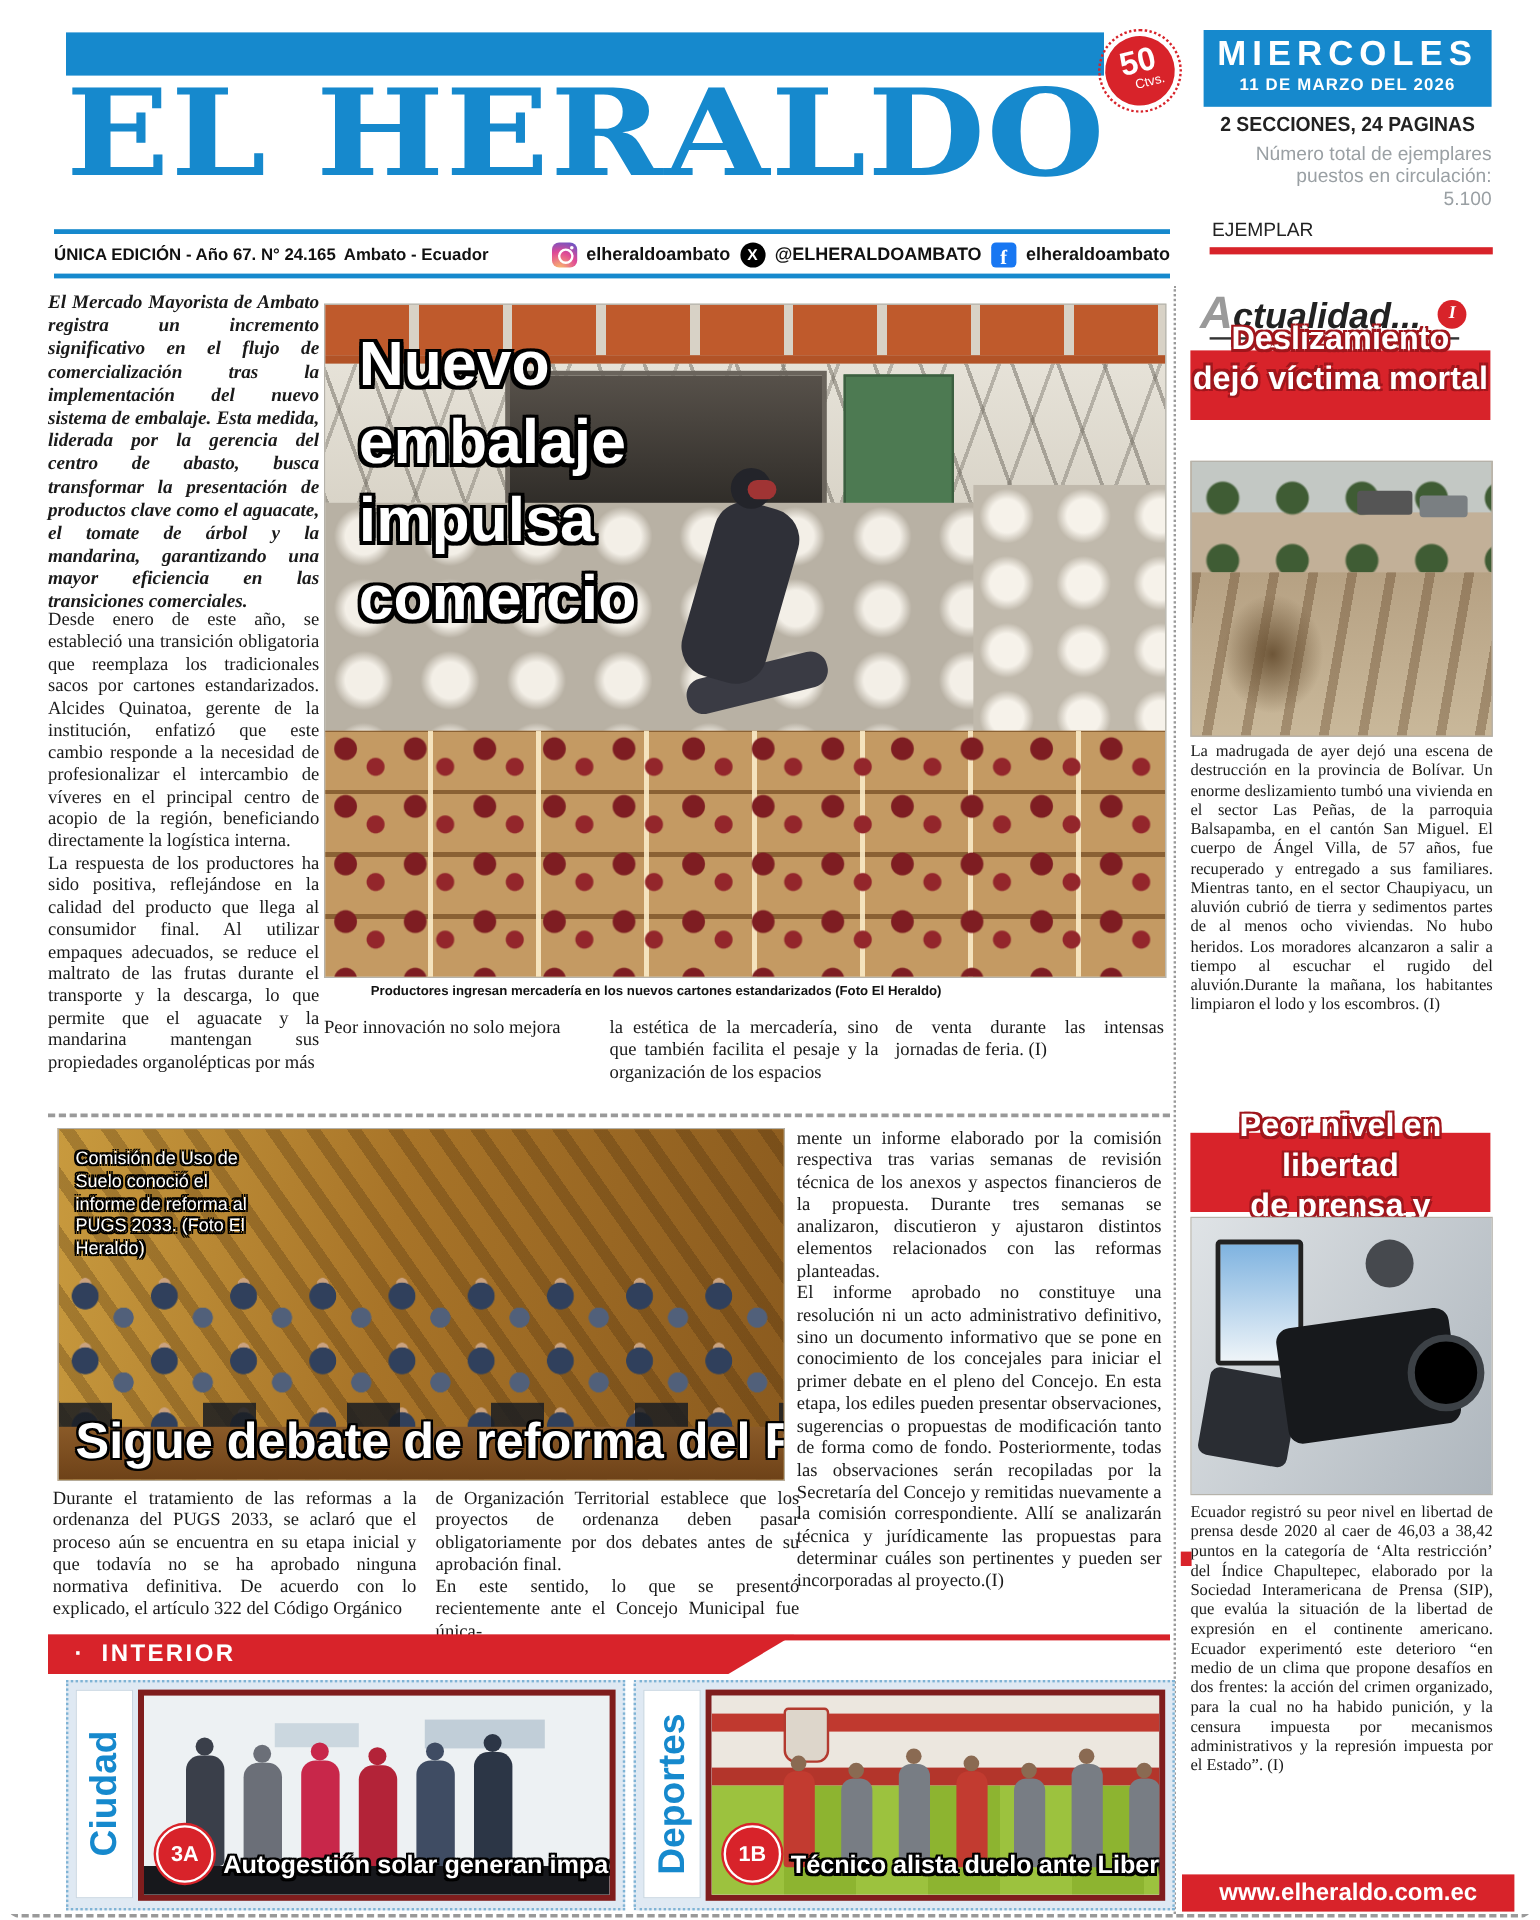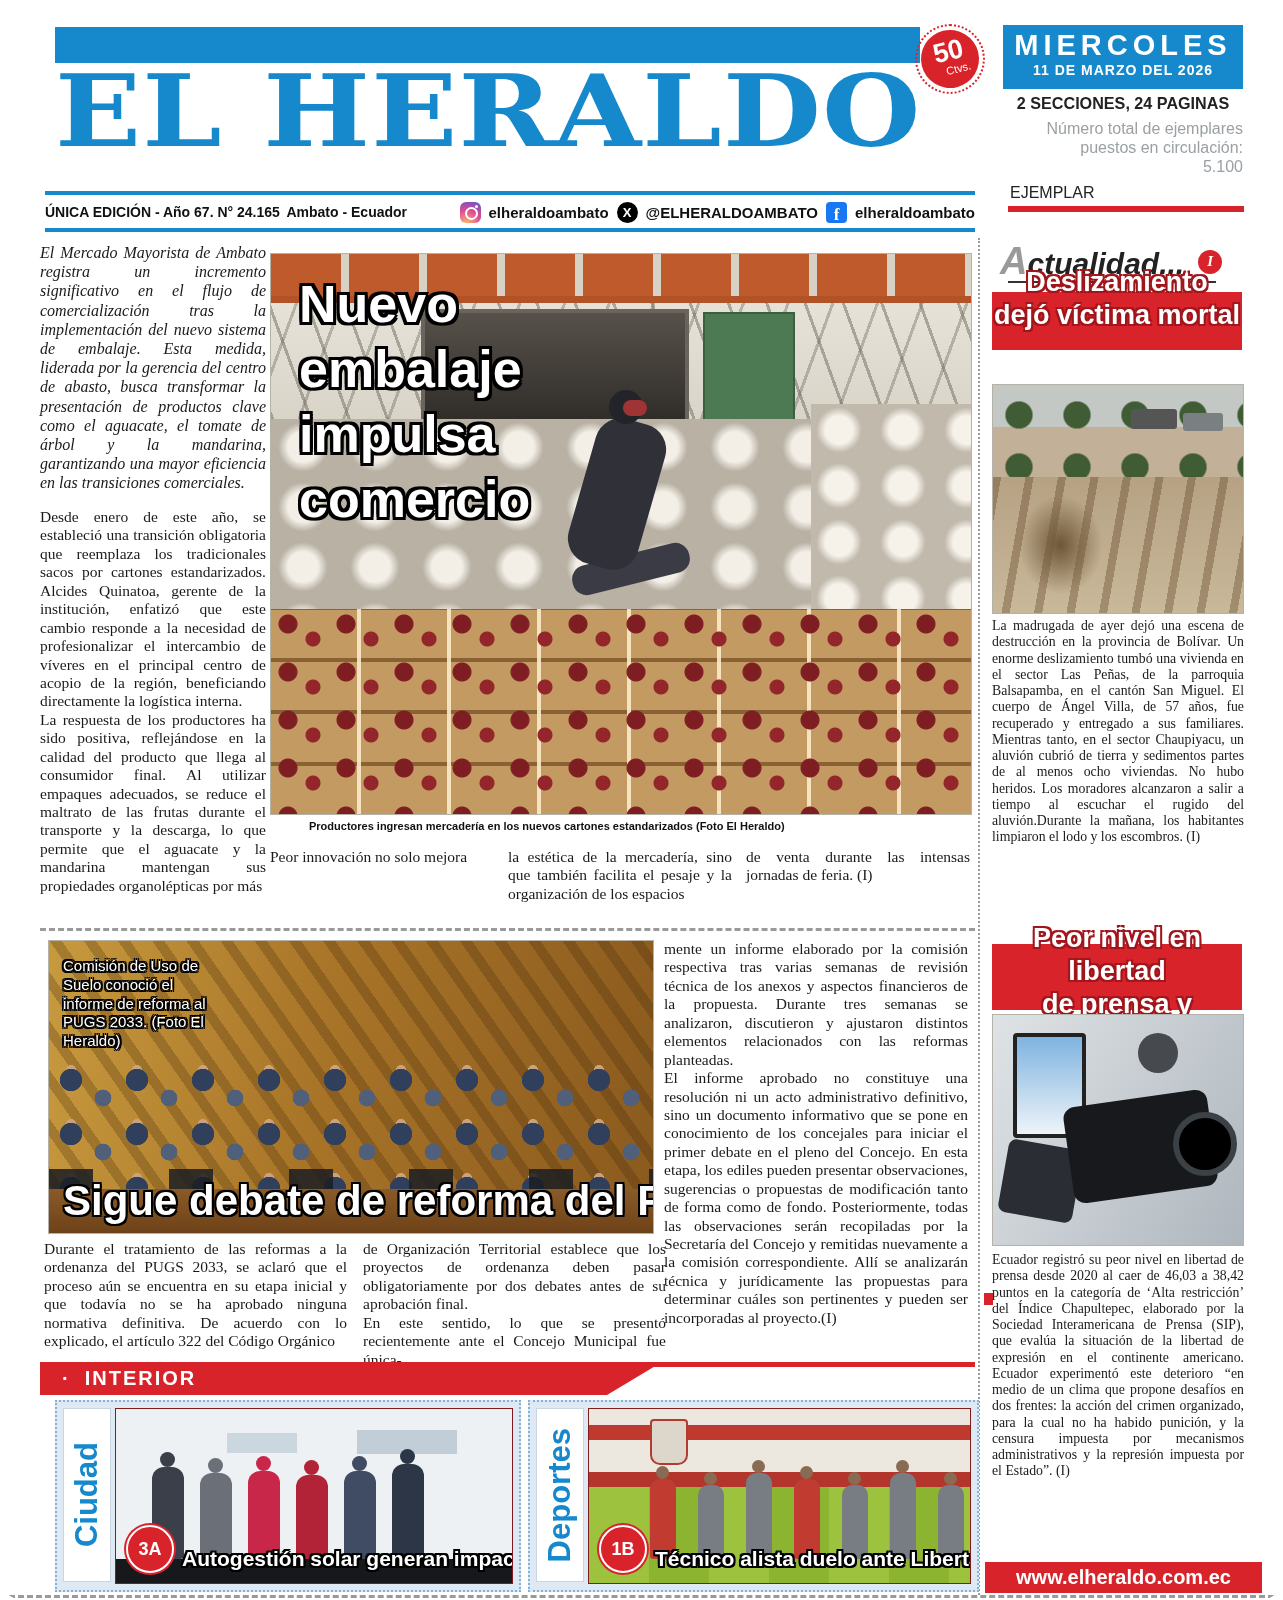--- a/index.html
+++ b/index.html
@@ -51,21 +51,21 @@
   .body-text{font-size:15.5px;line-height:1.19;text-align:justify;}
   .body-text p{margin:0;}
   .sb-text{font-size:13.8px;line-height:1.18;text-align:justify;}
   .outline2{color:#fff;text-shadow:-2px -2px 0 #000,2px -2px 0 #000,-2px 2px 0 #000,2px 2px 0 #000,
       0 -2px 0 #000,0 2px 0 #000,-2px 0 0 #000,2px 0 0 #000;}
   .outline3{color:#fff;text-shadow:-3px -3px 0 #000,3px -3px 0 #000,-3px 3px 0 #000,3px 3px 0 #000,
       0 -3px 0 #000,0 3px 0 #000,-3px 0 0 #000,3px 0 0 #000;}
   .redshadow{color:#fff;text-shadow:-2px -2px 0 #a0161c,2px -2px 0 #a0161c,-2px 2px 0 #a0161c,2px 2px 0 #a0161c;}
 
   
-  .lead-intro{left:40px;top:243px;width:226px;font-size:16px;line-height:1.2;font-weight:normal;
+  .lead-intro{left:40px;top:243px;width:226px;font-size:16px;line-height:1.2;font-weight:bold;
       font-style:italic;text-align:justify;}
   .lead-body{left:40px;top:508px;width:226px;}
   .photo-main{left:270px;top:253px;width:700px;height:560px;border:1px solid #b5b2aa;overflow:hidden;background:#d8d4cb;}
   .lead-headline{left:28px;top:18px;font-family:"Liberation Sans",sans-serif;font-weight:bold;
       font-size:52px;line-height:1.25;}
   .caption-main{left:282px;top:820px;width:688px;font-family:"Liberation Sans",sans-serif;
       font-weight:bold;font-size:11px;color:#111;margin-left:27px;}
   .cols3{left:270px;top:848px;width:700px;display:flex;gap:14px;}
   .cols3 > div{width:224px;}
 
@@ -115,21 +115,21 @@
       clip-path:polygon(0 0,100% 0,calc(100% - 55px) 100%,0 100%);
       display:flex;align-items:center;color:#fff;font-family:"Liberation Sans",sans-serif;
       font-weight:bold;font-size:20px;letter-spacing:2px;padding-left:22px;gap:14px;}
   .int-box{background:#dfe9f3;border:2px dotted #7fb3d5;}
   .box-ciudad{left:55px;top:1400px;width:462px;height:188px;}
   .box-deportes{left:528px;top:1400px;width:447px;height:188px;}
   .vlabel{position:absolute;left:6px;top:6px;width:46px;height:172px;background:#fff;border:1px solid #c9d6e2;
       display:flex;align-items:center;justify-content:center;}
   .vlabel span{writing-mode:vertical-rl;transform:rotate(180deg);color:#1689cd;font-family:"Liberation Sans",sans-serif;
       font-weight:bold;font-size:31px;}
-  .int-photo{position:absolute;left:58px;top:6px;right:6px;bottom:6px;border:1px solid #7f1d1d;overflow:hidden;background:#edf1f3;}
+  .int-photo{position:absolute;left:58px;top:6px;right:6px;bottom:6px;border:5px solid #7f1d1d;overflow:hidden;background:#edf1f3;}
   .page-badge{position:absolute;left:10px;bottom:10px;width:44px;height:44px;border-radius:50%;background:#d8232a;
       border:2px solid #fff;box-shadow:0 0 0 2px #d8232a;color:#fff;font-family:"Liberation Sans",sans-serif;
       font-weight:bold;font-size:18px;display:flex;align-items:center;justify-content:center;z-index:5;}
   .int-caption{position:absolute;left:66px;bottom:12px;font-family:"Liberation Sans",sans-serif;
       font-weight:bold;font-size:21px;z-index:4;white-space:nowrap;}
 
   
   .pm-roof{left:0;top:0;width:100%;height:42px;background:repeating-linear-gradient(90deg,#bf5a2c 0 70px,#d8d2c6 70px 78px);}
   .pm-beam{left:0;top:42px;width:100%;height:7px;background:#b25327;}
   .pm-truss{left:0;top:49px;width:100%;height:116px;

